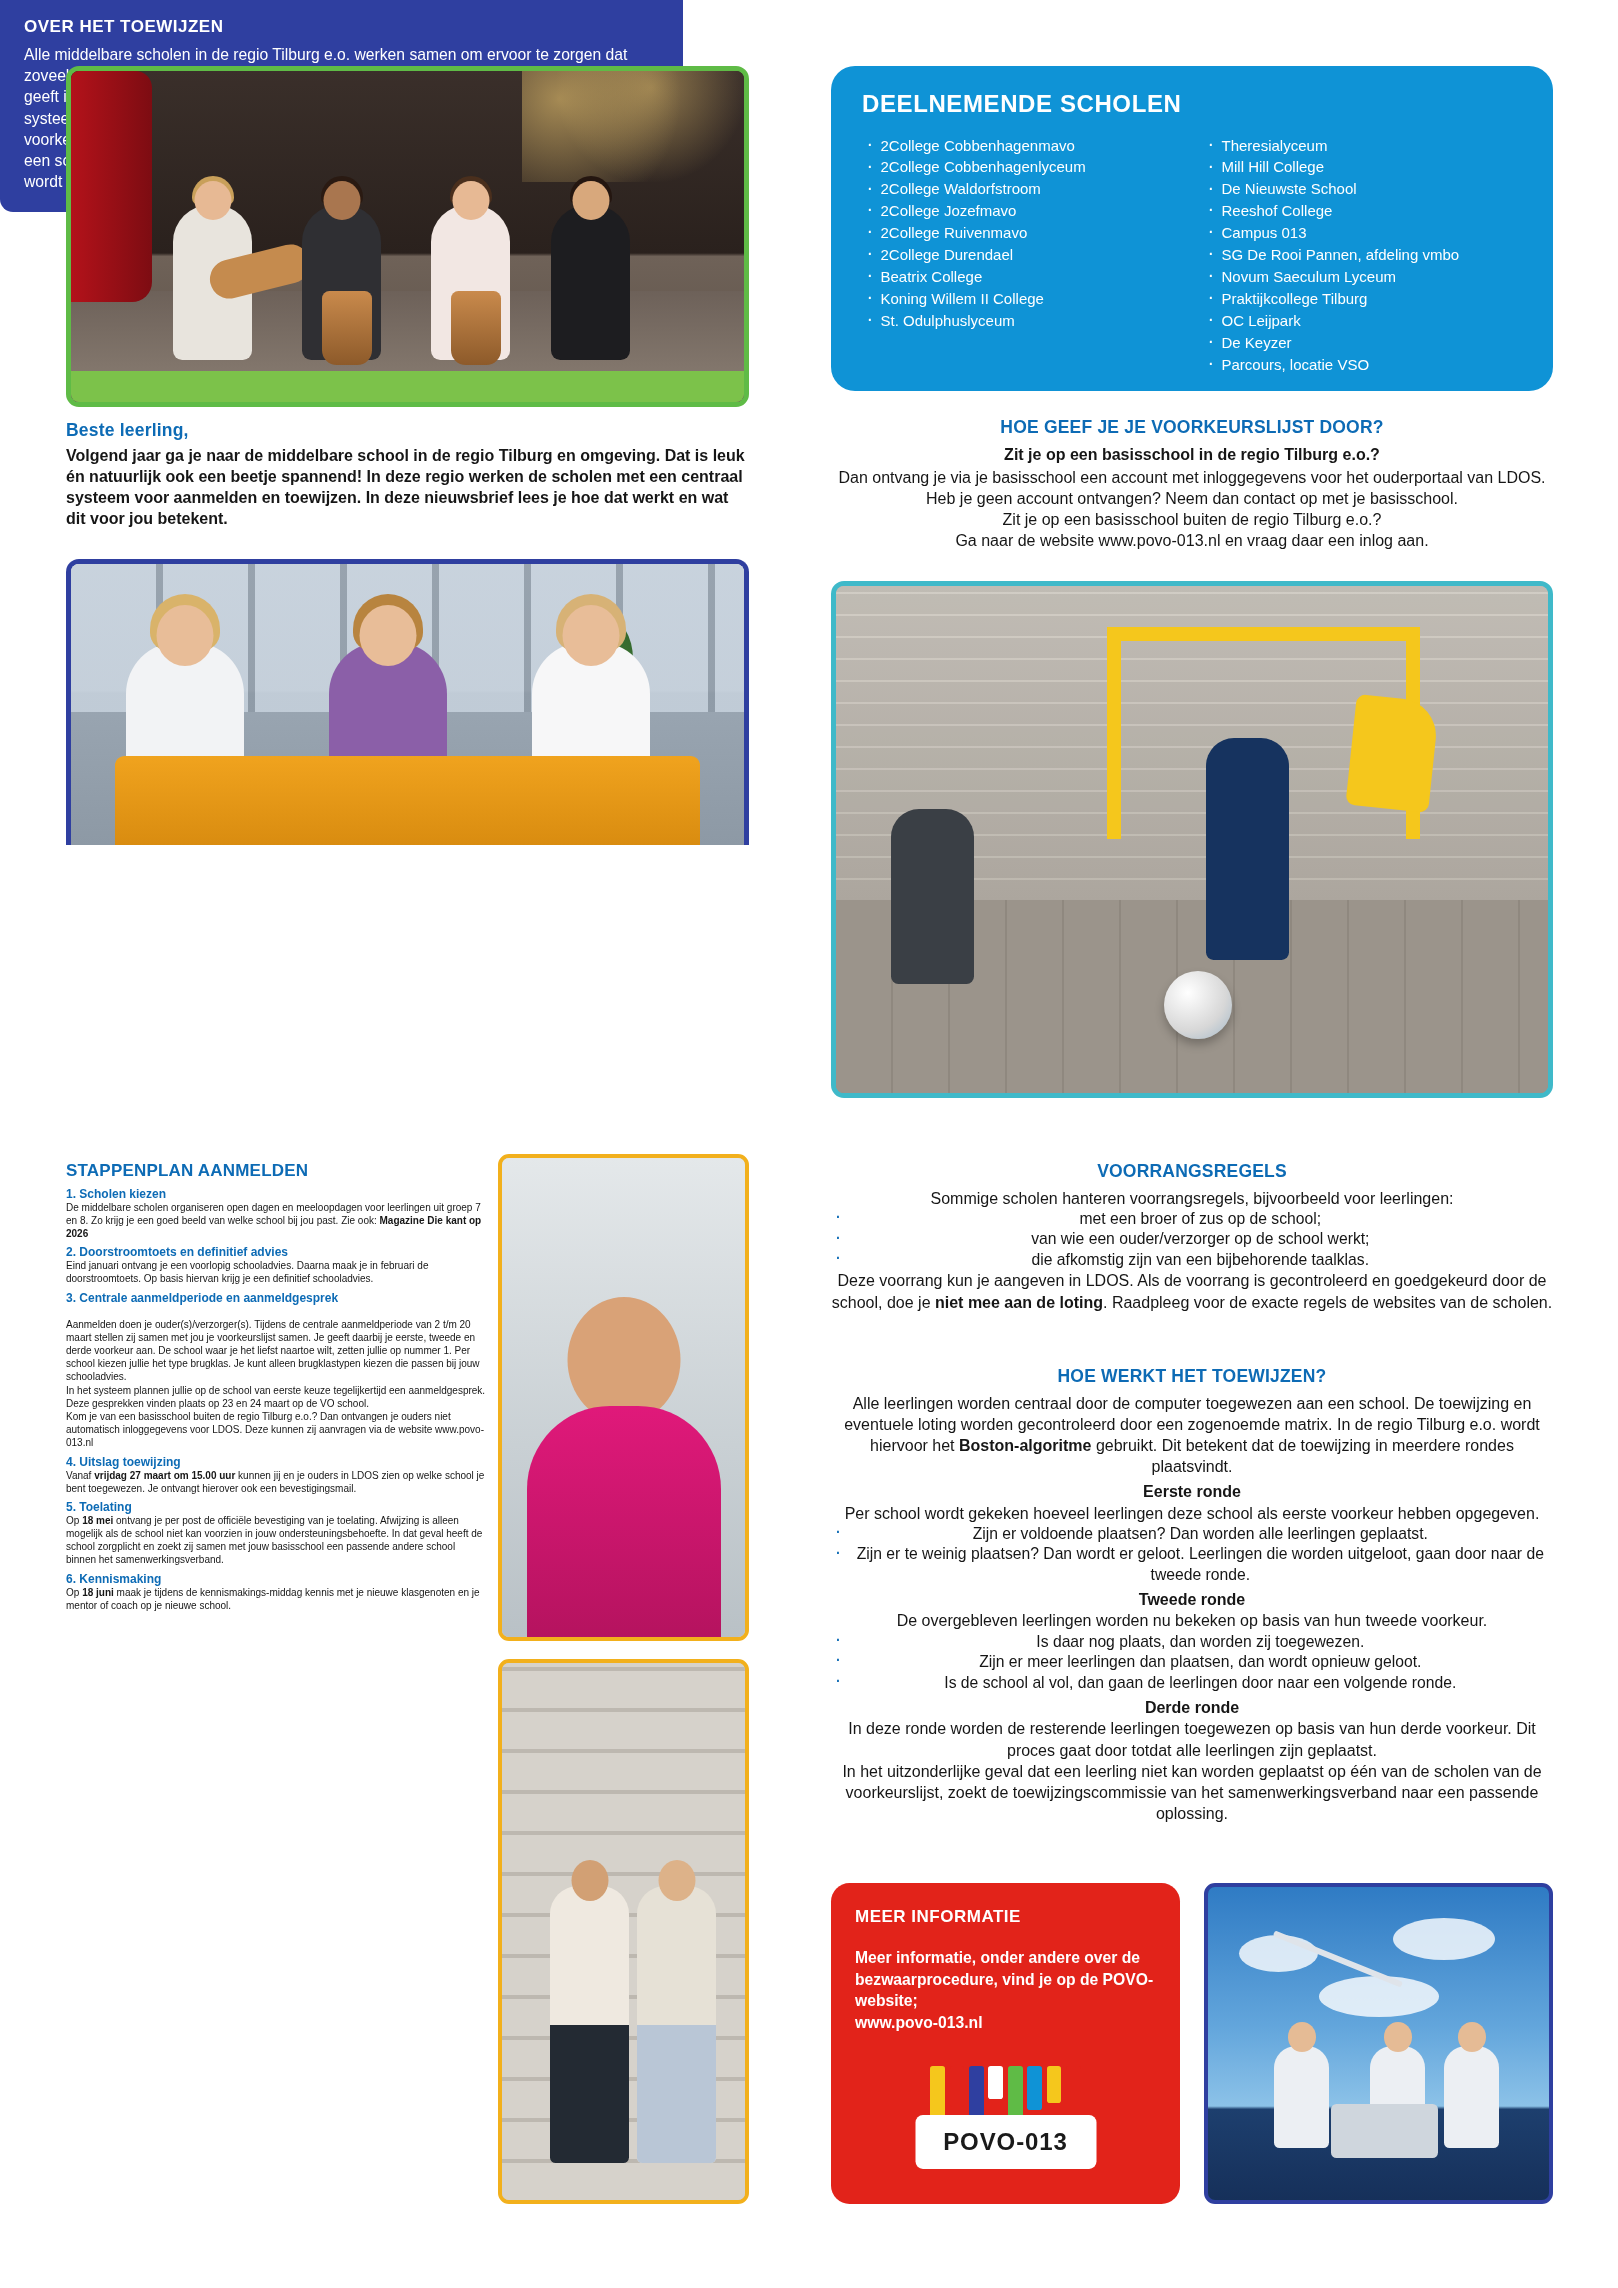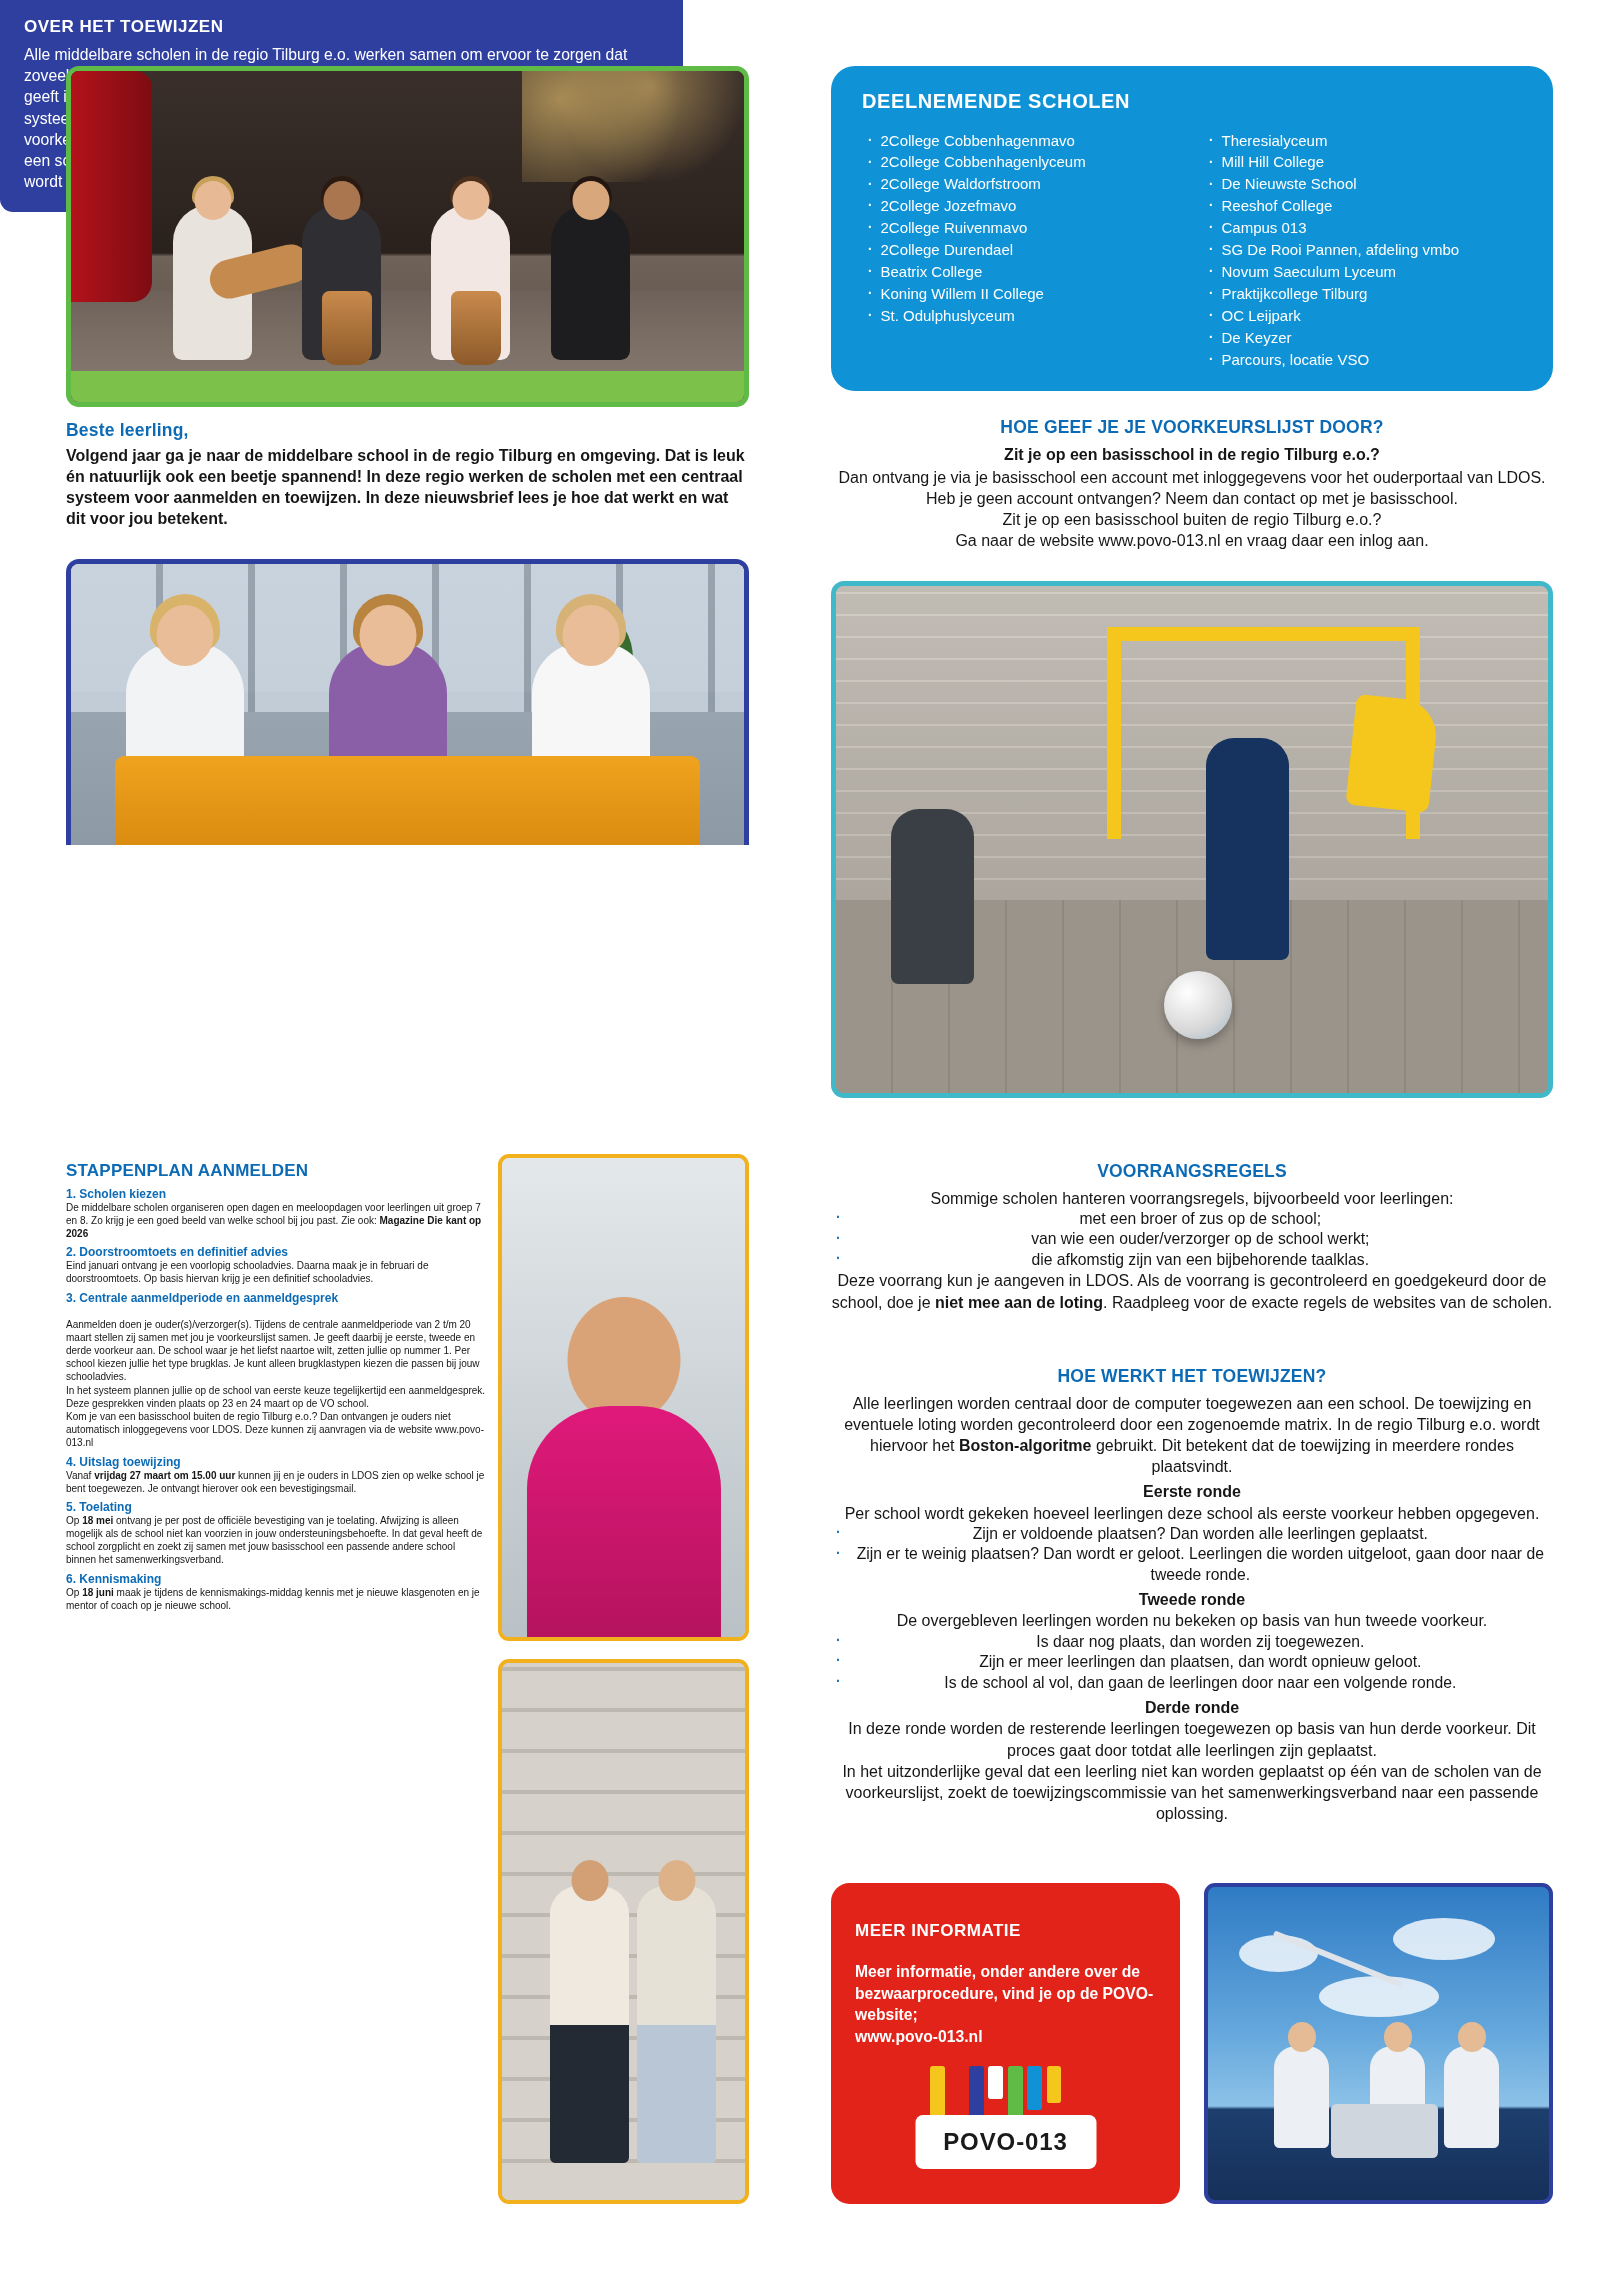--- a/index.html
+++ b/index.html
@@ -107,21 +107,21 @@
     position: absolute;
     left: 831px; top: 66px; width: 722px; height: 325px;
     background: #0f93d6;
     border-radius: 24px;
     color: #ffffff;
     box-sizing: border-box;
     padding: 24px 31px 18.5px 31px;
   }
   #schools-card h2 {
     margin: 0 0 16.6px 0;
-    font-size: 20px;
+    font-size: 24px;
     letter-spacing: 0.6px;
     font-weight: bold;
   }
   .schools-cols {
     display: flex;
     gap: 22px;
   }
   .schools-col { flex: 1; }
   .schools-col ul {
     list-style: none;
@@ -317,21 +317,21 @@
   .round-title { font-weight: bold; font-size: 16px; margin-top: 3.7px; }
 
   
   #meer-info {
     position: absolute;
     left: 831px; top: 1883px; width: 349px; height: 321px;
     background: #e2231a;
     border-radius: 18.5px;
     color: #ffffff;
     box-sizing: border-box;
-    padding: 38px 24px;
+    padding: 24px 24px;
   }
   #meer-info h2 {
     margin: 0 0 20px 0; font-size: 17px; letter-spacing: 0.5px; font-weight: bold;
   }
   #meer-info .body-text { color:#fff; font-weight: bold; font-size: 15.7px; line-height: 1.38; }
   .povo-logo {
     position: absolute; left: 50%; transform: translateX(-50%);
     bottom: 35px; width: 194px; height: 103px;
   }
   .povo-bars {

